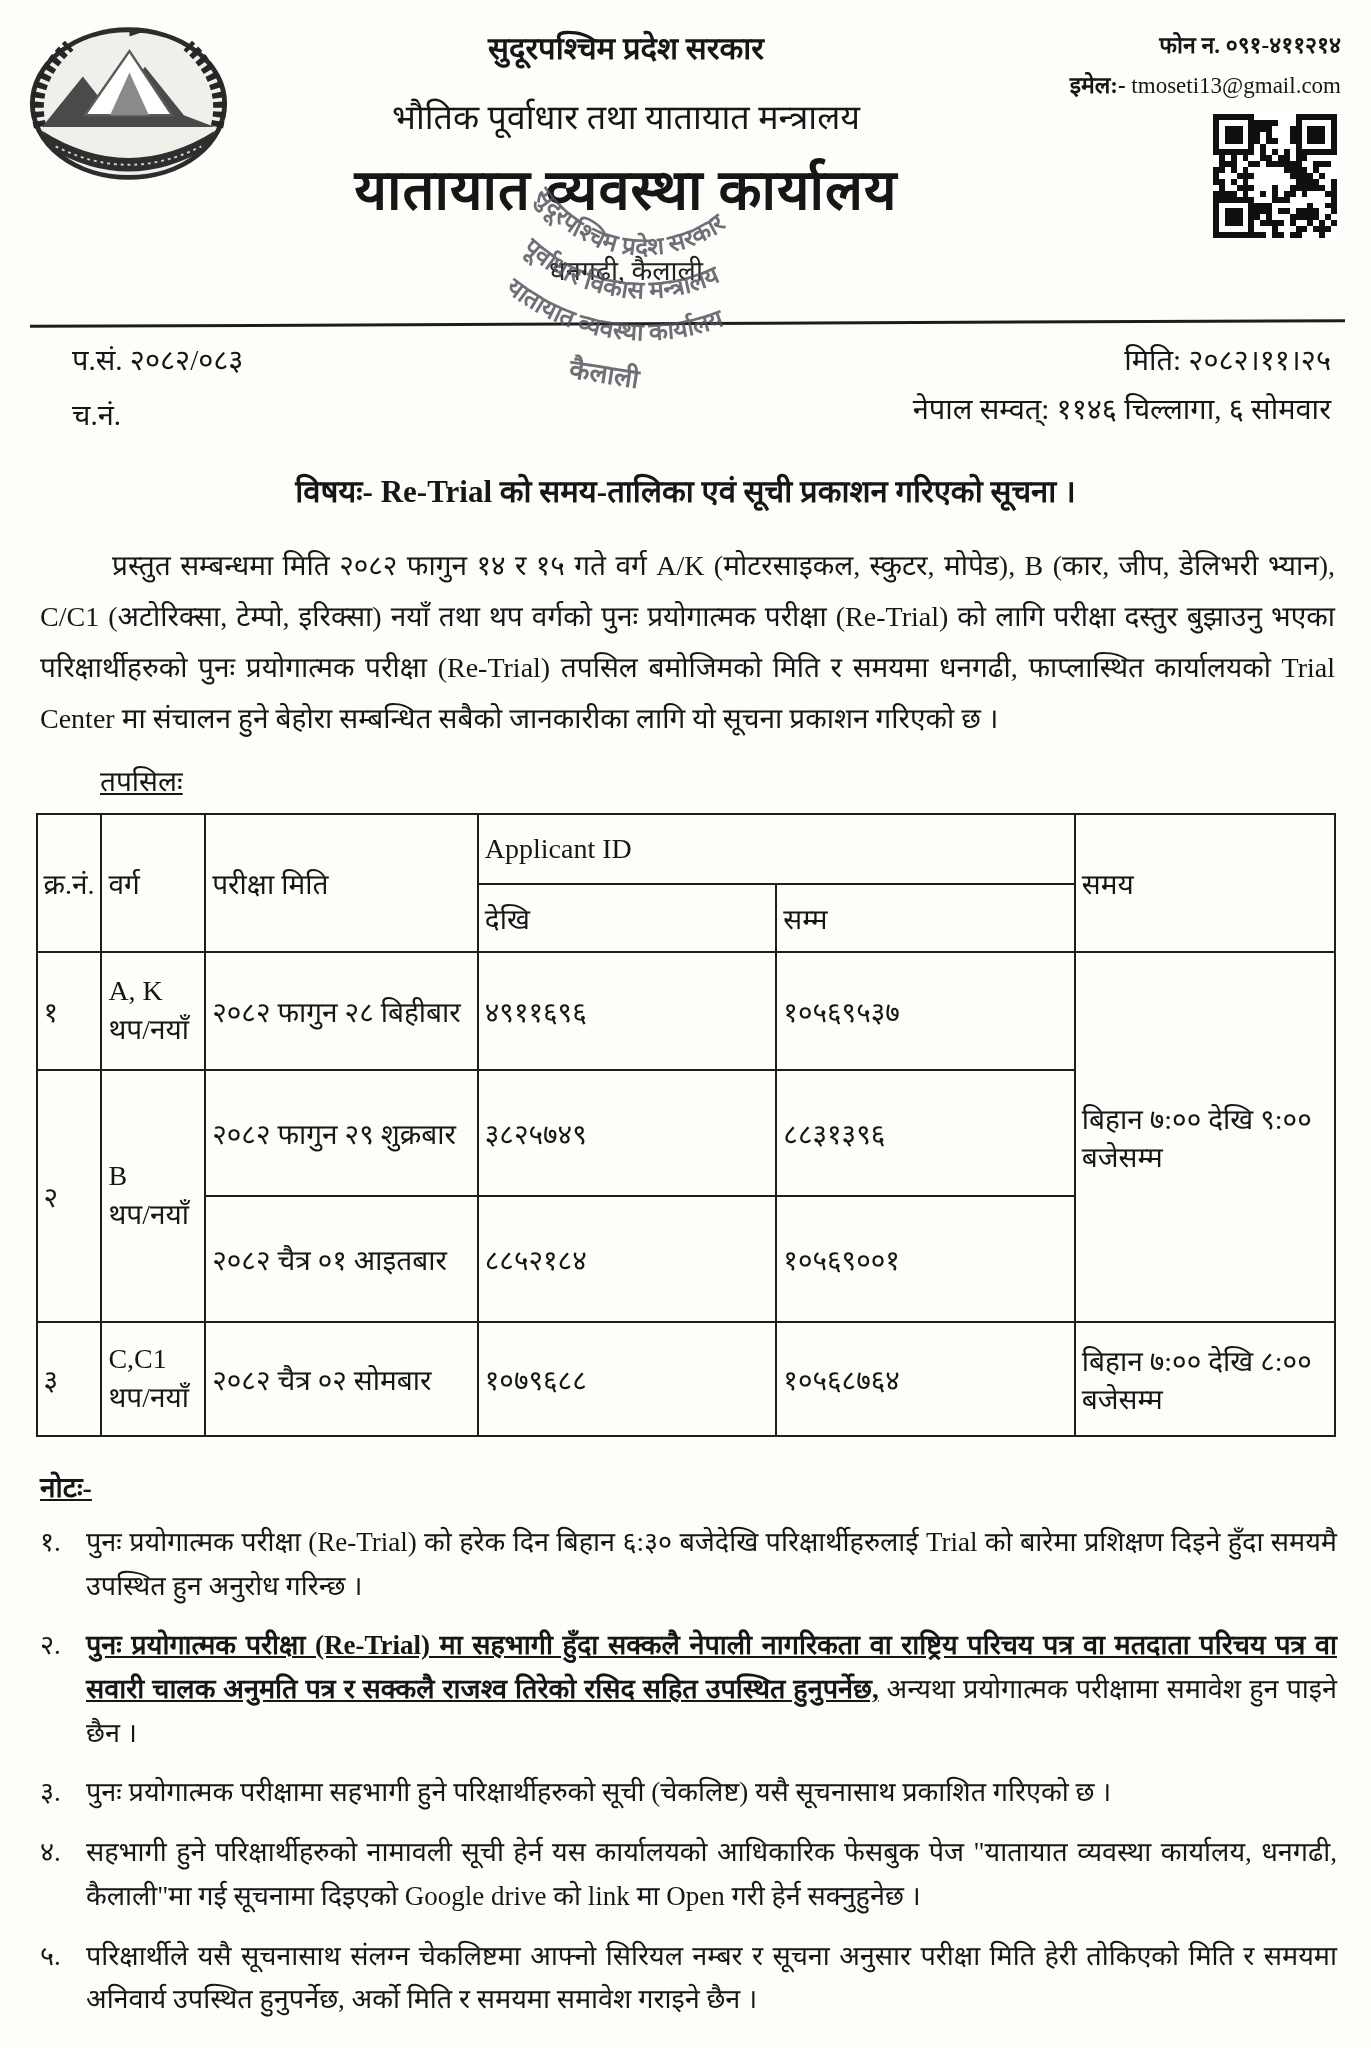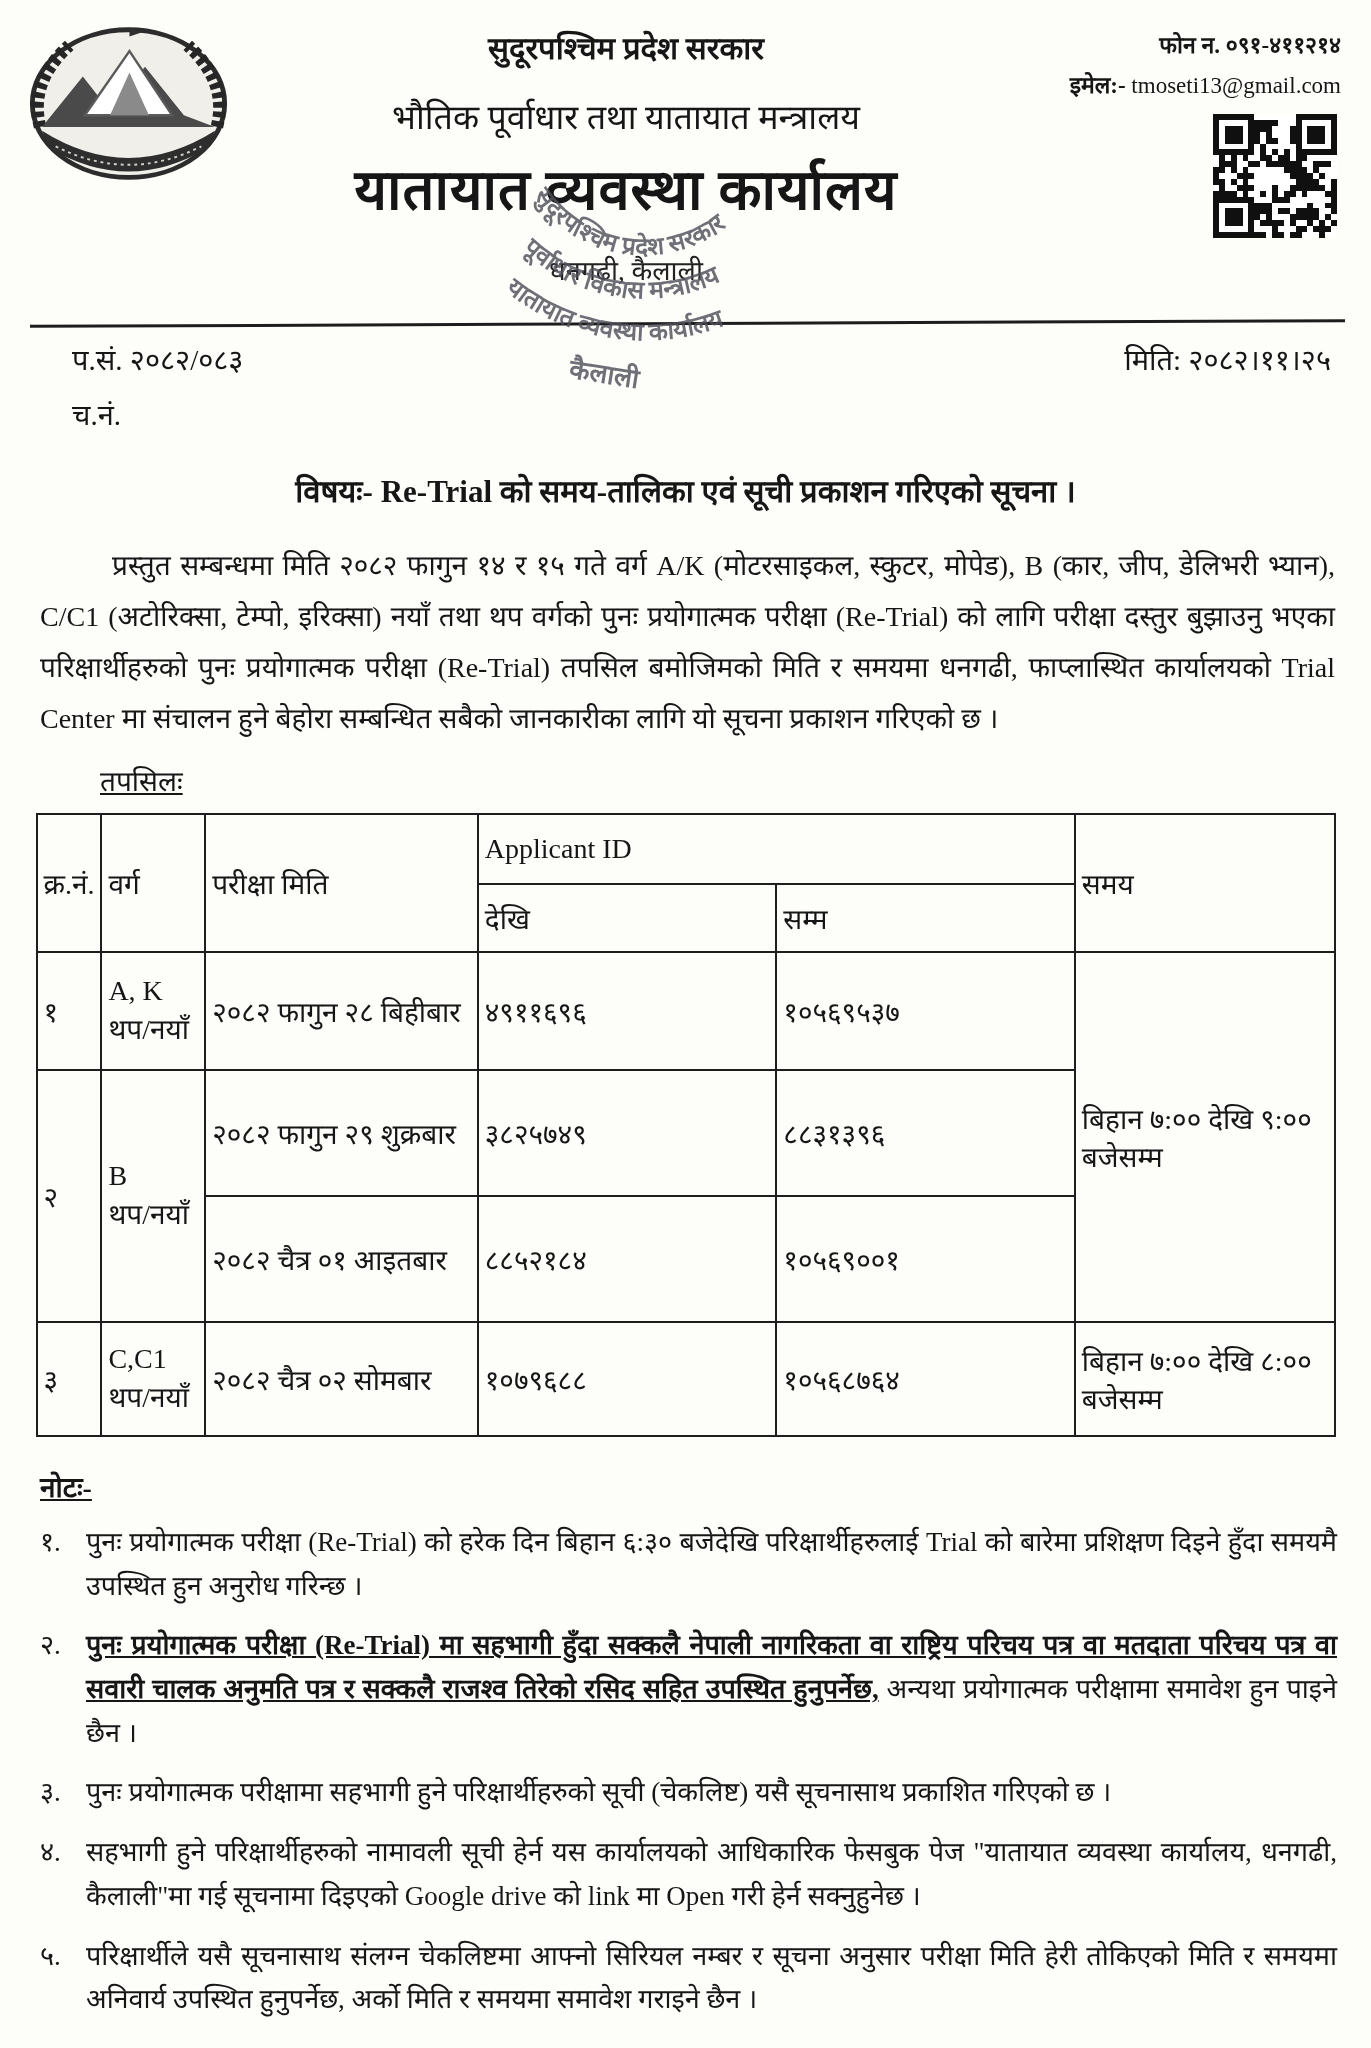--- a/index.html
+++ b/index.html
@@ -356,20 +356,21 @@
     </g>
   </svg>
 
   <section class="ref-row">
     <div class="ref-left">
       <div>प.सं. २०८२/०८३</div>
       <div class="chalani">च.नं.</div>
     </div>
     <div class="ref-right">
       <div>मिति: २०८२।११।२५</div>
+      <div class="sambat">नेपाल सम्वत्: ११४६ चिल्लागा, ६ सोमवार</div>
     </div>
   </section>
 
   <h2 class="subject">विषयः- Re-Trial को समय-तालिका एवं सूची प्रकाशन गरिएको सूचना ।</h2>
 
   <p class="body-par">प्रस्तुत सम्बन्धमा मिति २०८२ फागुन १४ र १५ गते वर्ग A/K (मोटरसाइकल, स्कुटर, मोपेड), B (कार, जीप, डेलिभरी भ्यान), C/C1 (अटोरिक्सा, टेम्पो, इरिक्सा) नयाँ तथा थप वर्गको पुनः प्रयोगात्मक परीक्षा (Re-Trial) को लागि परीक्षा दस्तुर बुझाउनु भएका परिक्षार्थीहरुको पुनः प्रयोगात्मक परीक्षा (Re-Trial) तपसिल बमोजिमको मिति र समयमा धनगढी, फाप्लास्थित कार्यालयको Trial Center मा संचालन हुने बेहोरा सम्बन्धित सबैको जानकारीका लागि यो सूचना प्रकाशन गरिएको छ ।</p>
 
   <div class="tapasil">तपसिलः</div>
 
   <table class="sched">

